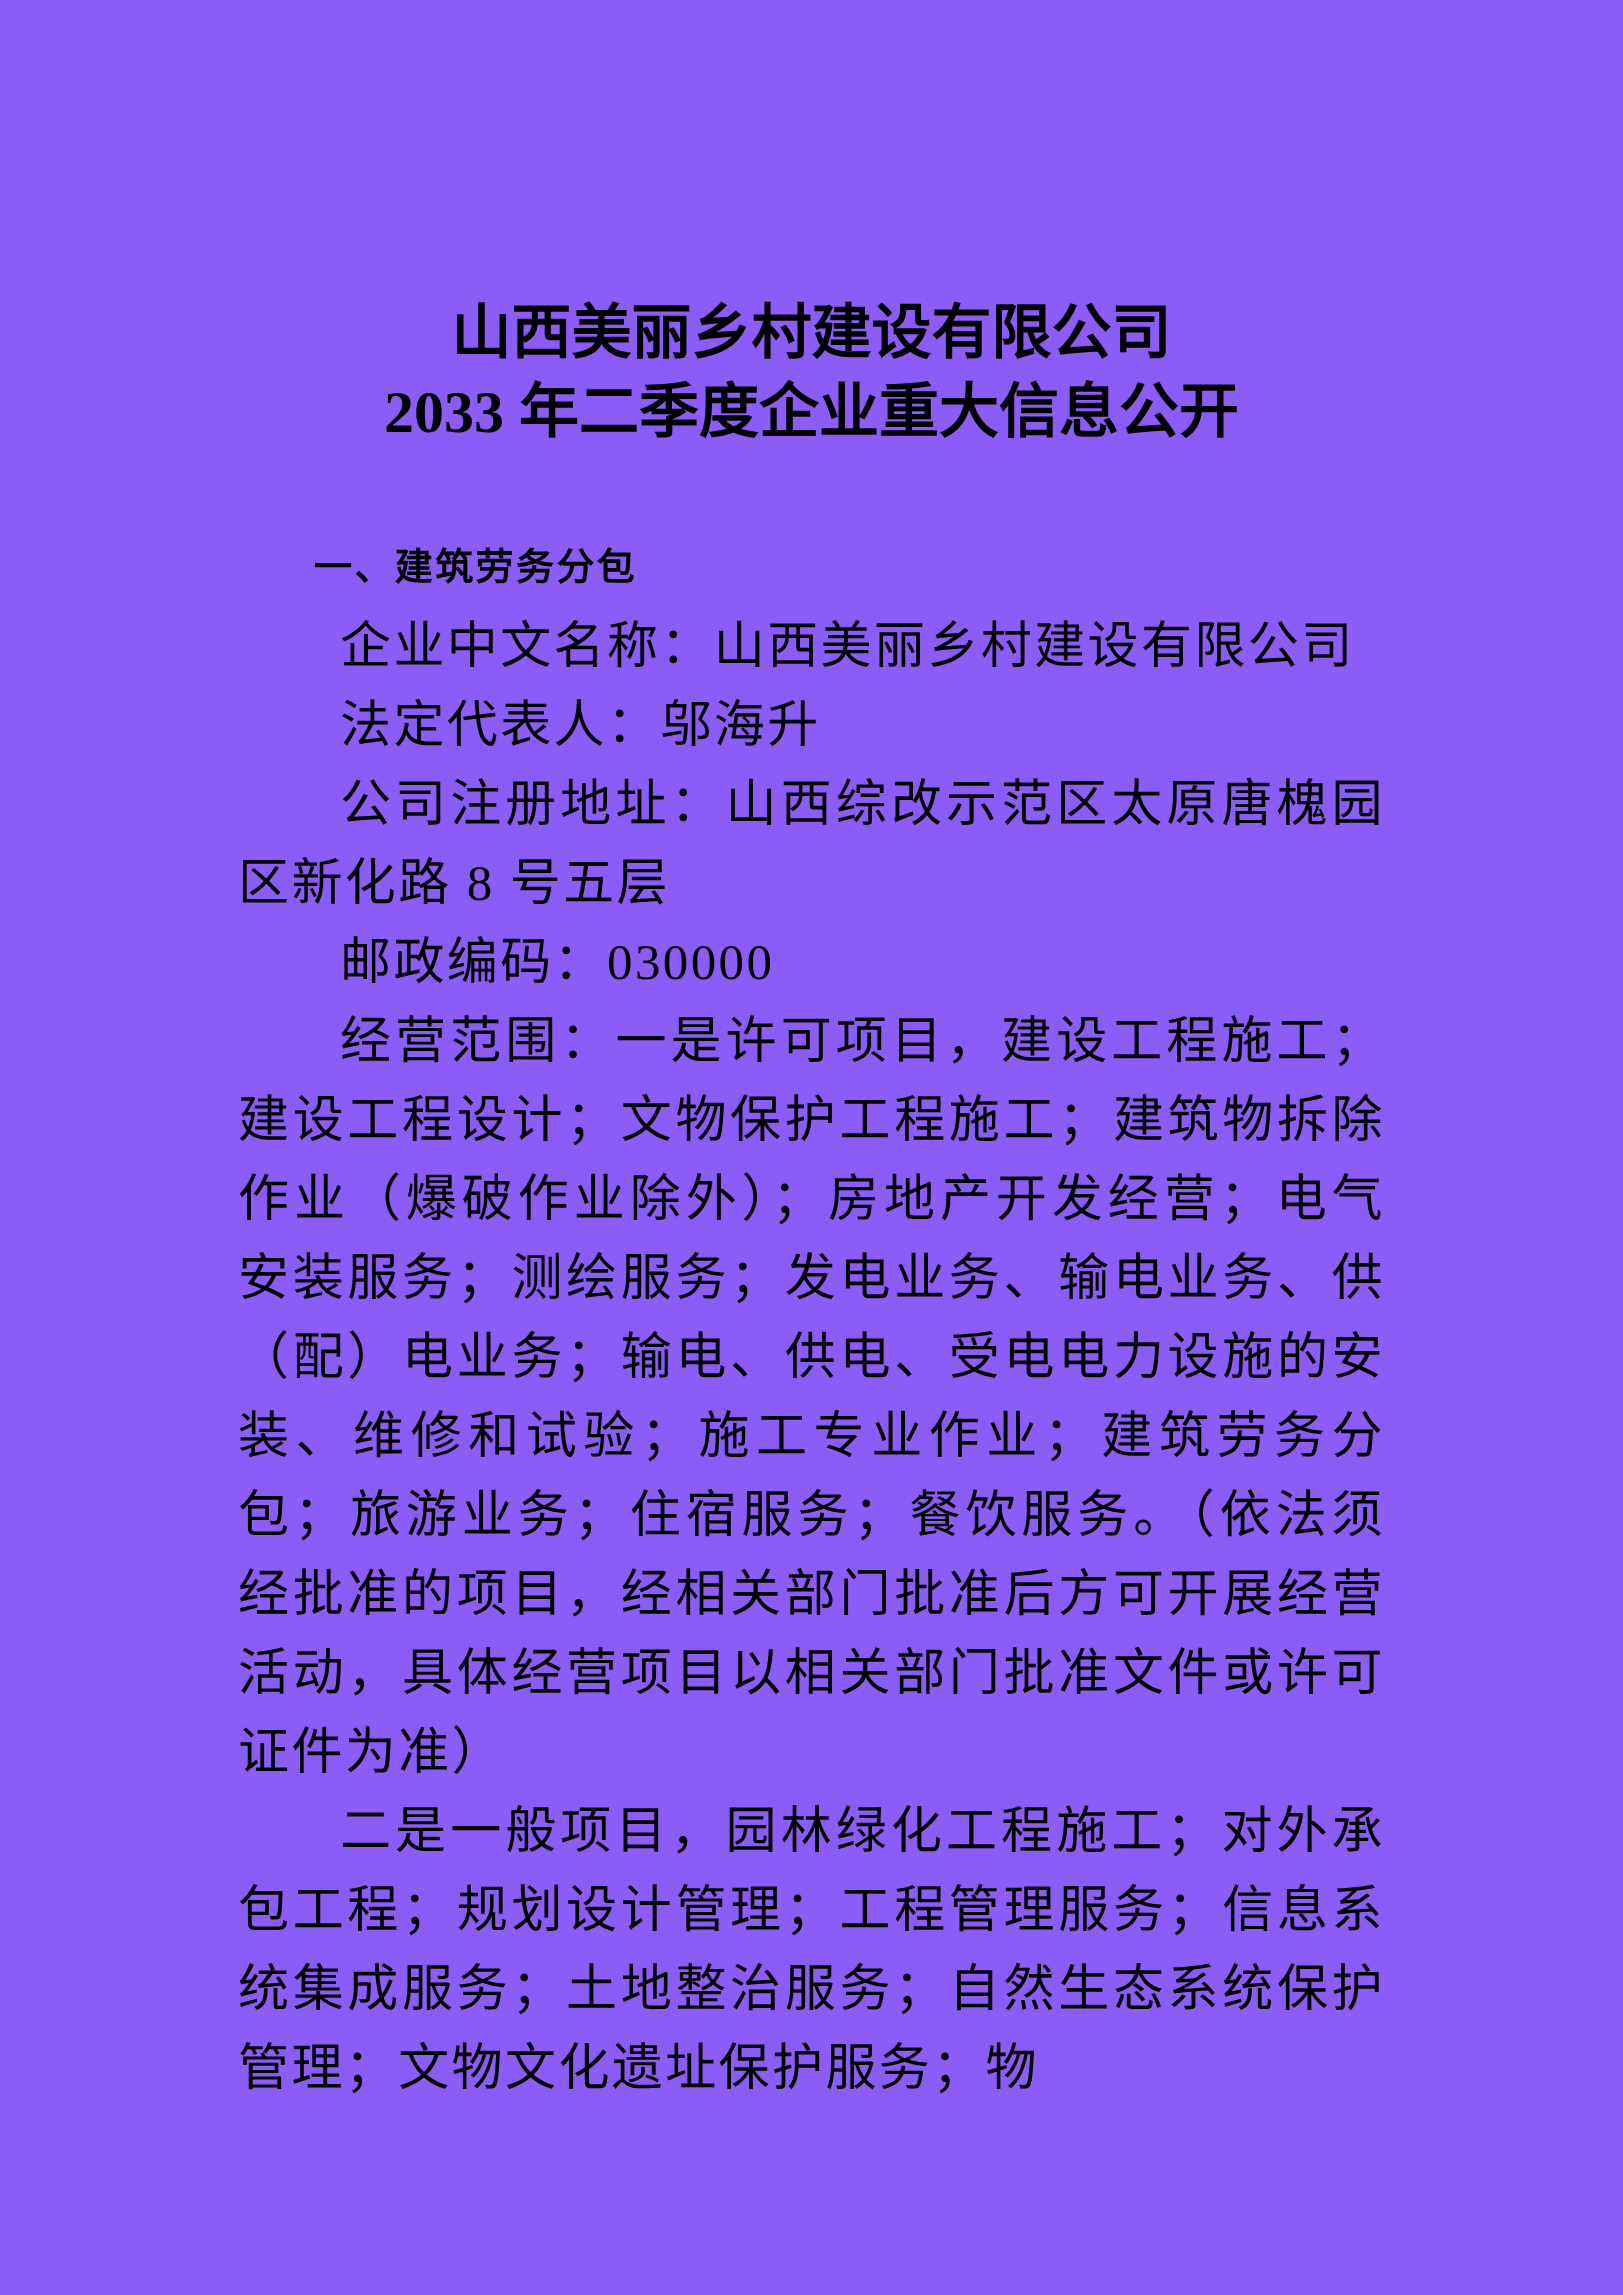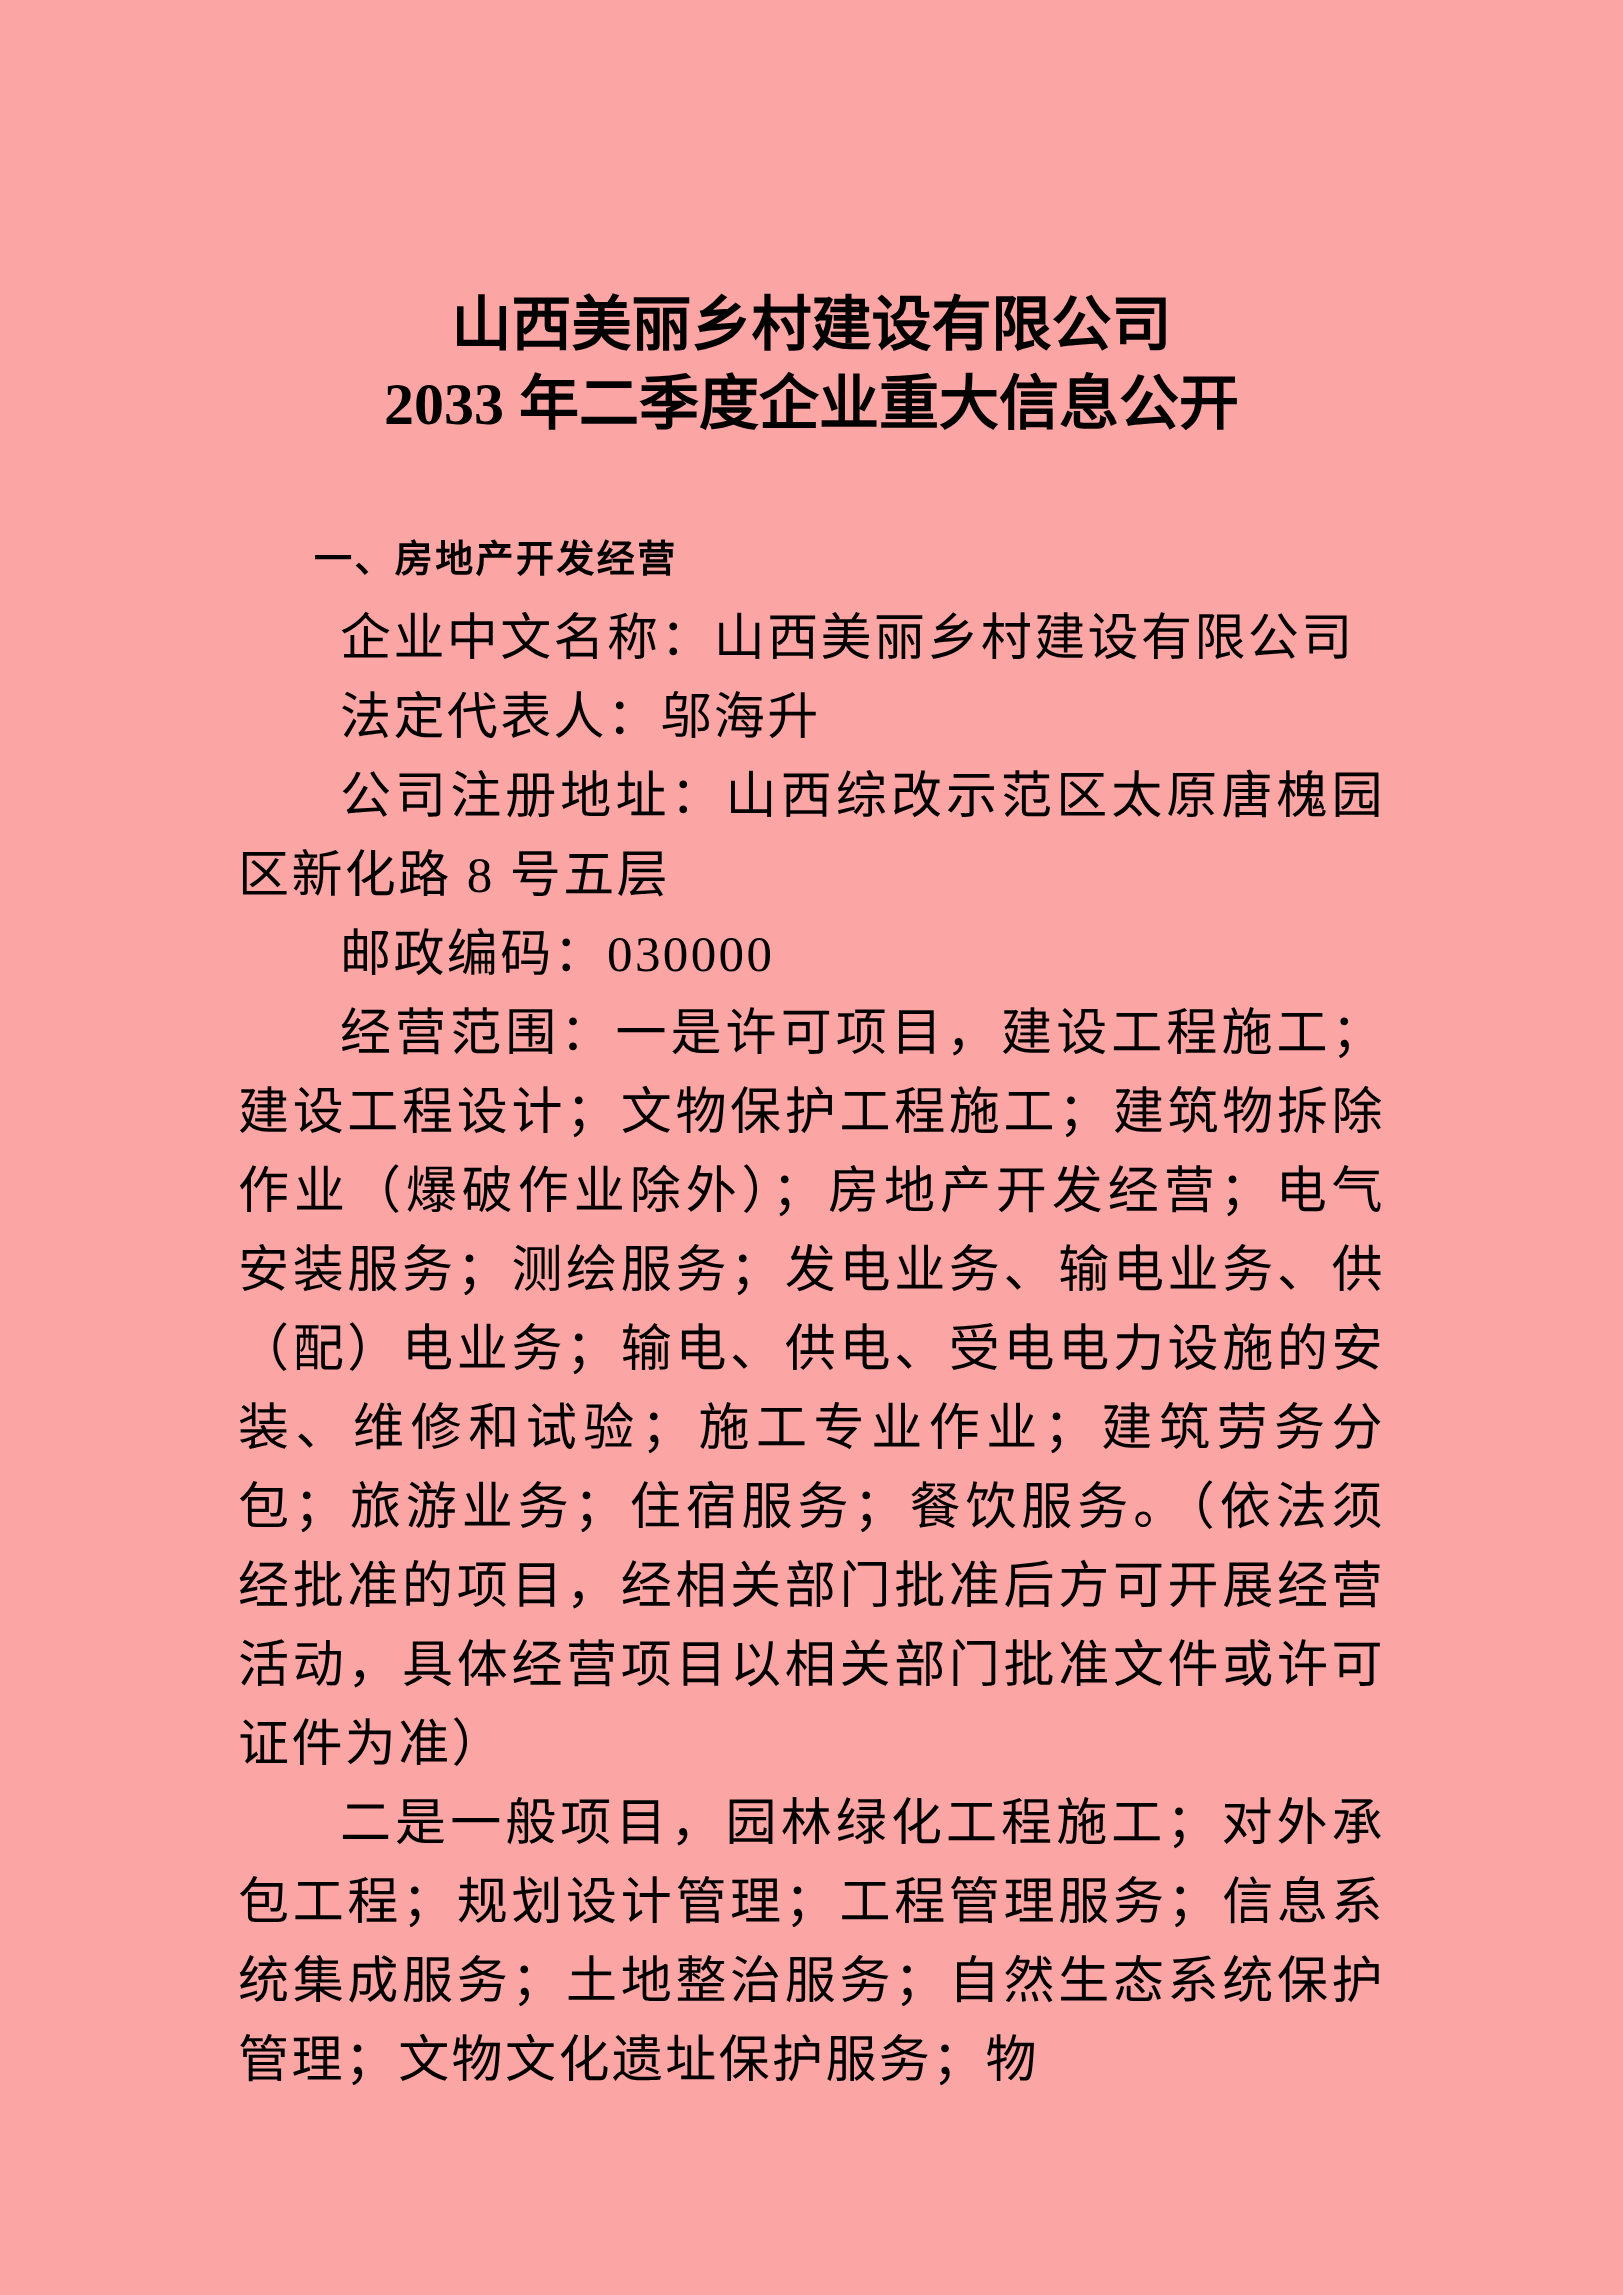--- a/index.html
+++ b/index.html
@@ -4,24 +4,24 @@
 <style>
   html, body {
     margin: 0;
     padding: 0;
     background: #ffffff;
   }
   .page {
     position: relative;
     width: 1623px;
     height: 2295px;
-    background: #fca5a5;
+    background: #8b5cf6;
     color: #000000;
     box-sizing: border-box;
-    padding: 4px 238px;
+    padding: 12px 238px;
     overflow: hidden;
     font-family: "Liberation Serif", "DejaVu Serif", serif;
   }
   .doc-title {
     margin-top: 282px;
     text-align: center;
     font-weight: bold;
     font-size: 60px;
     line-height: 79px;
     letter-spacing: 0px;
@@ -54,21 +54,21 @@
 </head>
 <body>
 
 <div class="page">
 
   <h1 class="doc-title">
     <span class="title-line">山西美丽乡村建设有限公司</span>
     <span class="title-line">2033 年二季度企业重大信息公开</span>
   </h1>
 
-  <h2 class="section-heading">一、房地产开发经营</h2>
+  <h2 class="section-heading">一、建筑劳务分包</h2>
 
   <div>
     <p class="body-paragraph">企业中文名称：山西美丽乡村建设有限公司</p>
     <p class="body-paragraph">法定代表人：邬海升</p>
     <p class="body-paragraph">公司注册地址：山西综改示范区太原唐槐园区新化路 8 号五层</p>
     <p class="body-paragraph">邮政编码：030000</p>
     <p class="body-paragraph">经营范围：一是许可项目，建设工程施工；建设工程设计；文物保护工程施工；建筑物拆除作业（爆破作业除外）；房地产开发经营；电气安装服务；测绘服务；发电业务、输电业务、供（配）电业务；输电、供电、受电电力设施的安装、维修和试验；施工专业作业；建筑劳务分包；旅游业务；住宿服务；餐饮服务。（依法须经批准的项目，经相关部门批准后方可开展经营活动，具体经营项目以相关部门批准文件或许可证件为准）</p>
     <p class="body-paragraph">二是一般项目，园林绿化工程施工；对外承包工程；规划设计管理；工程管理服务；信息系统集成服务；土地整治服务；自然生态系统保护管理；文物文化遗址保护服务；物</p>
   </div>
 

